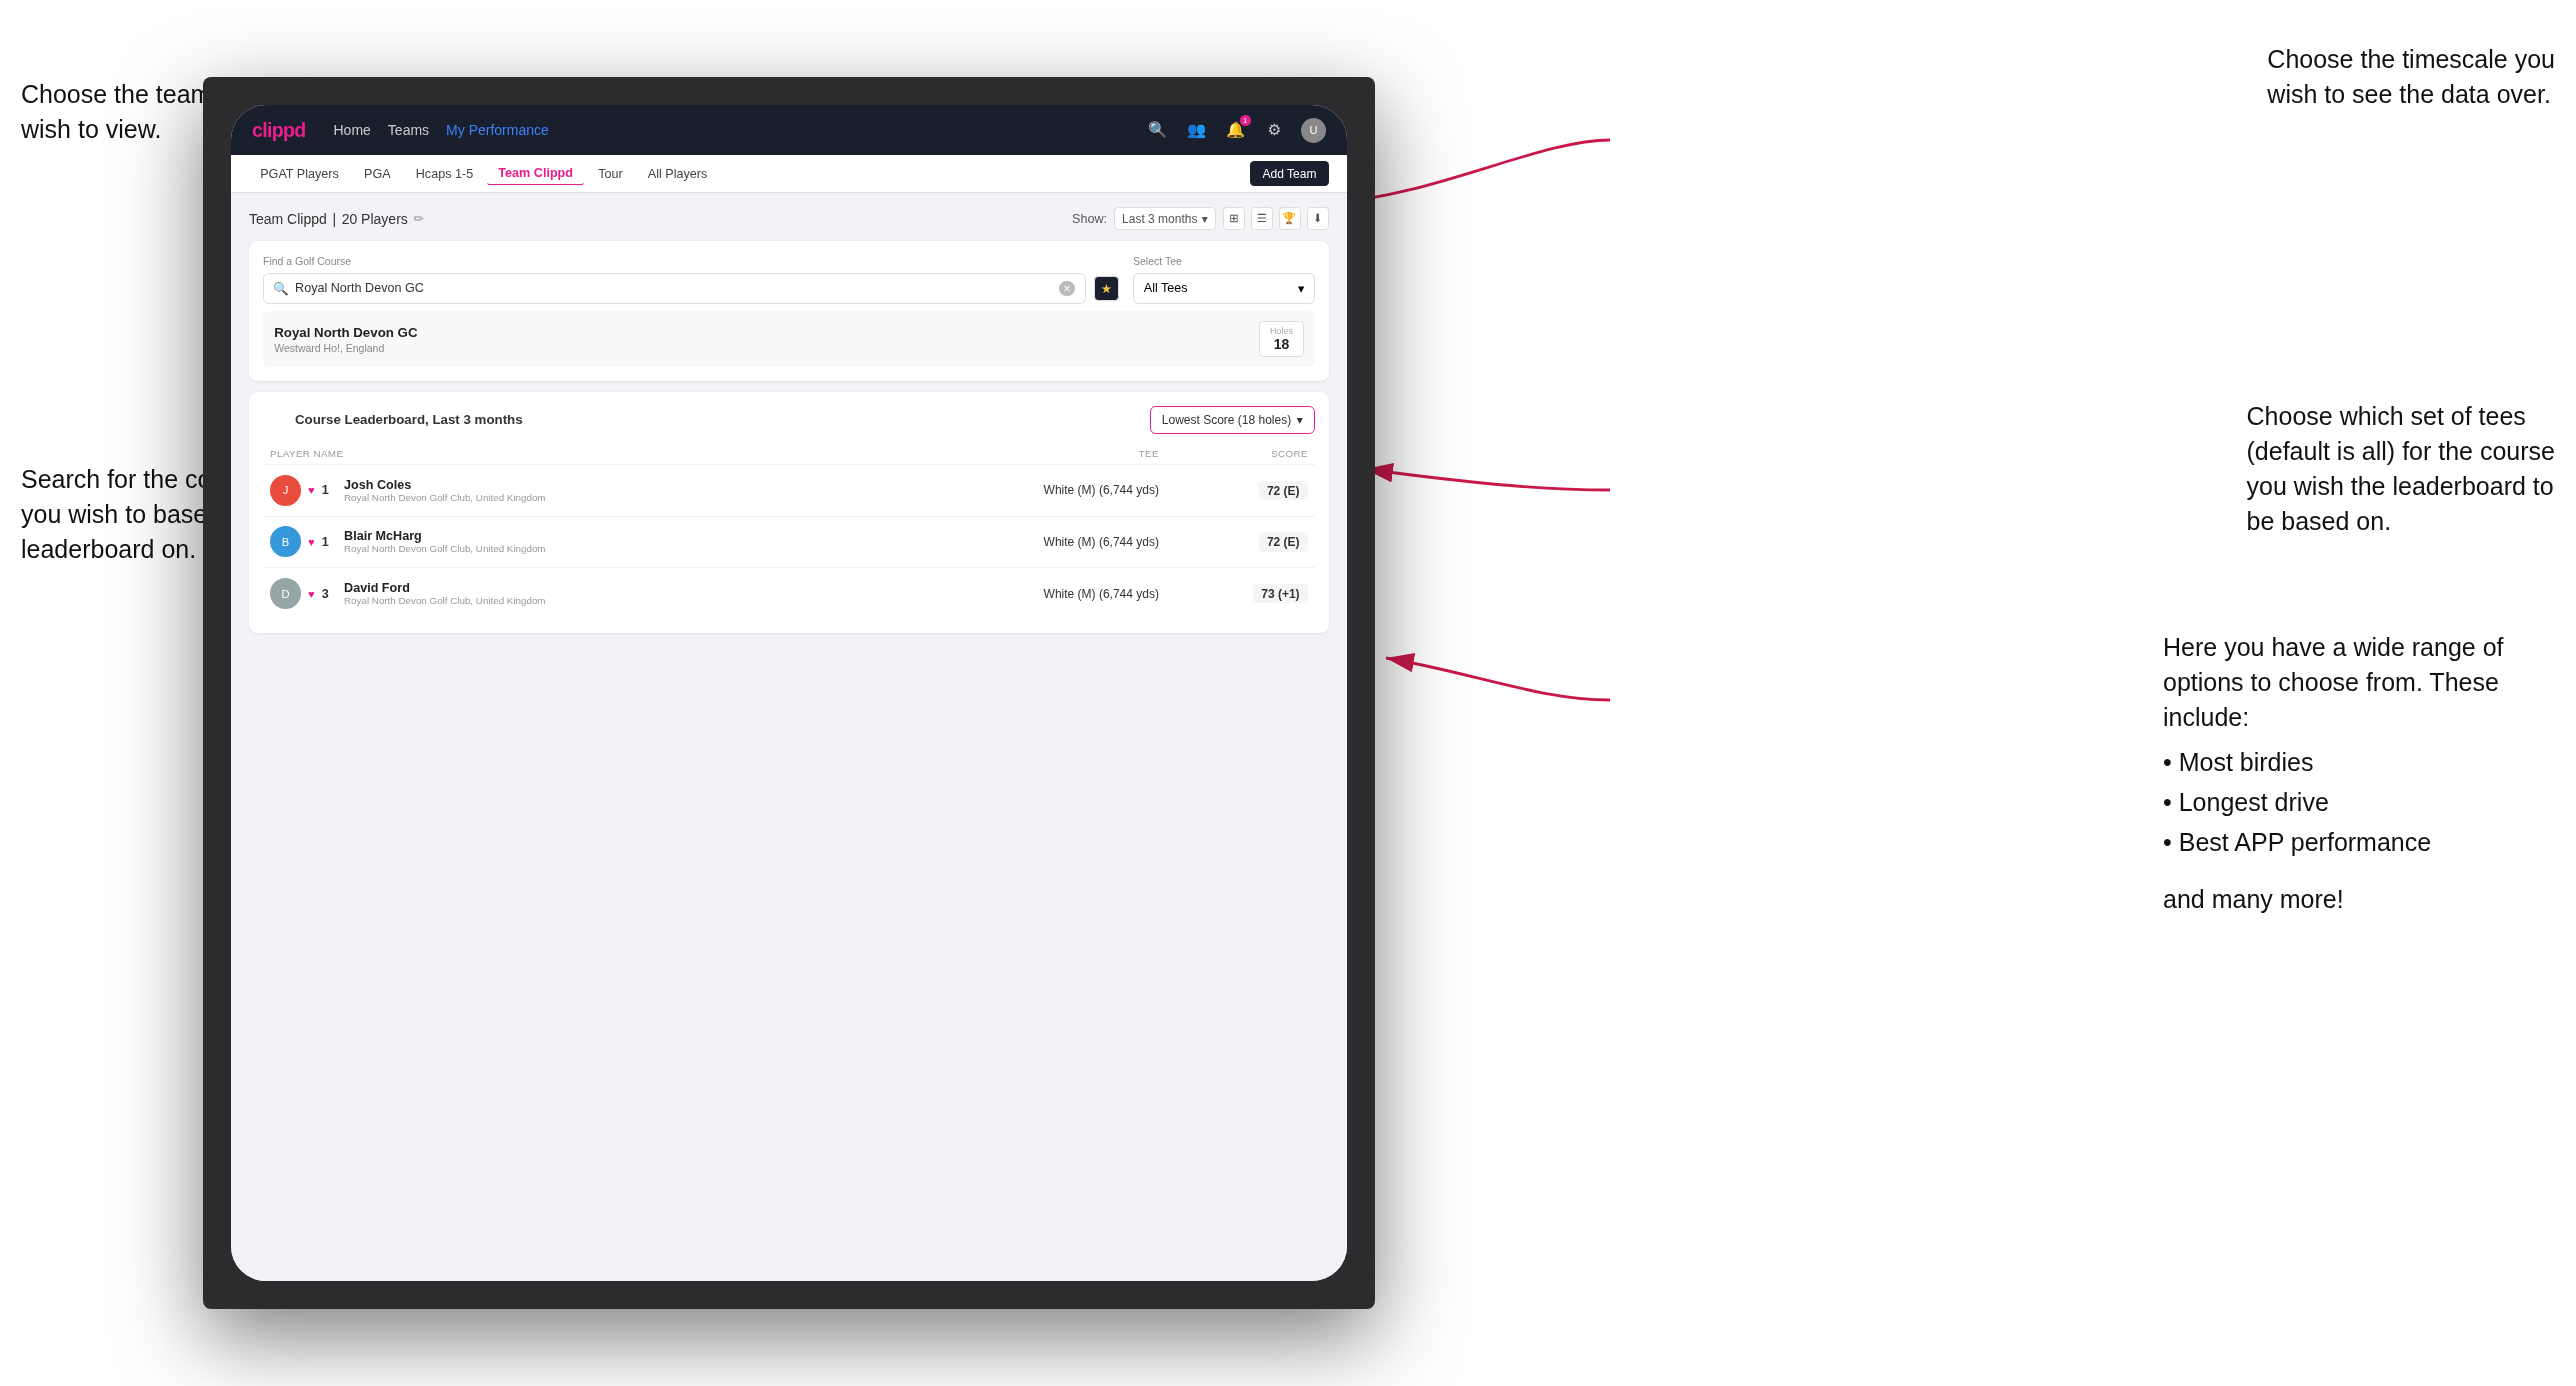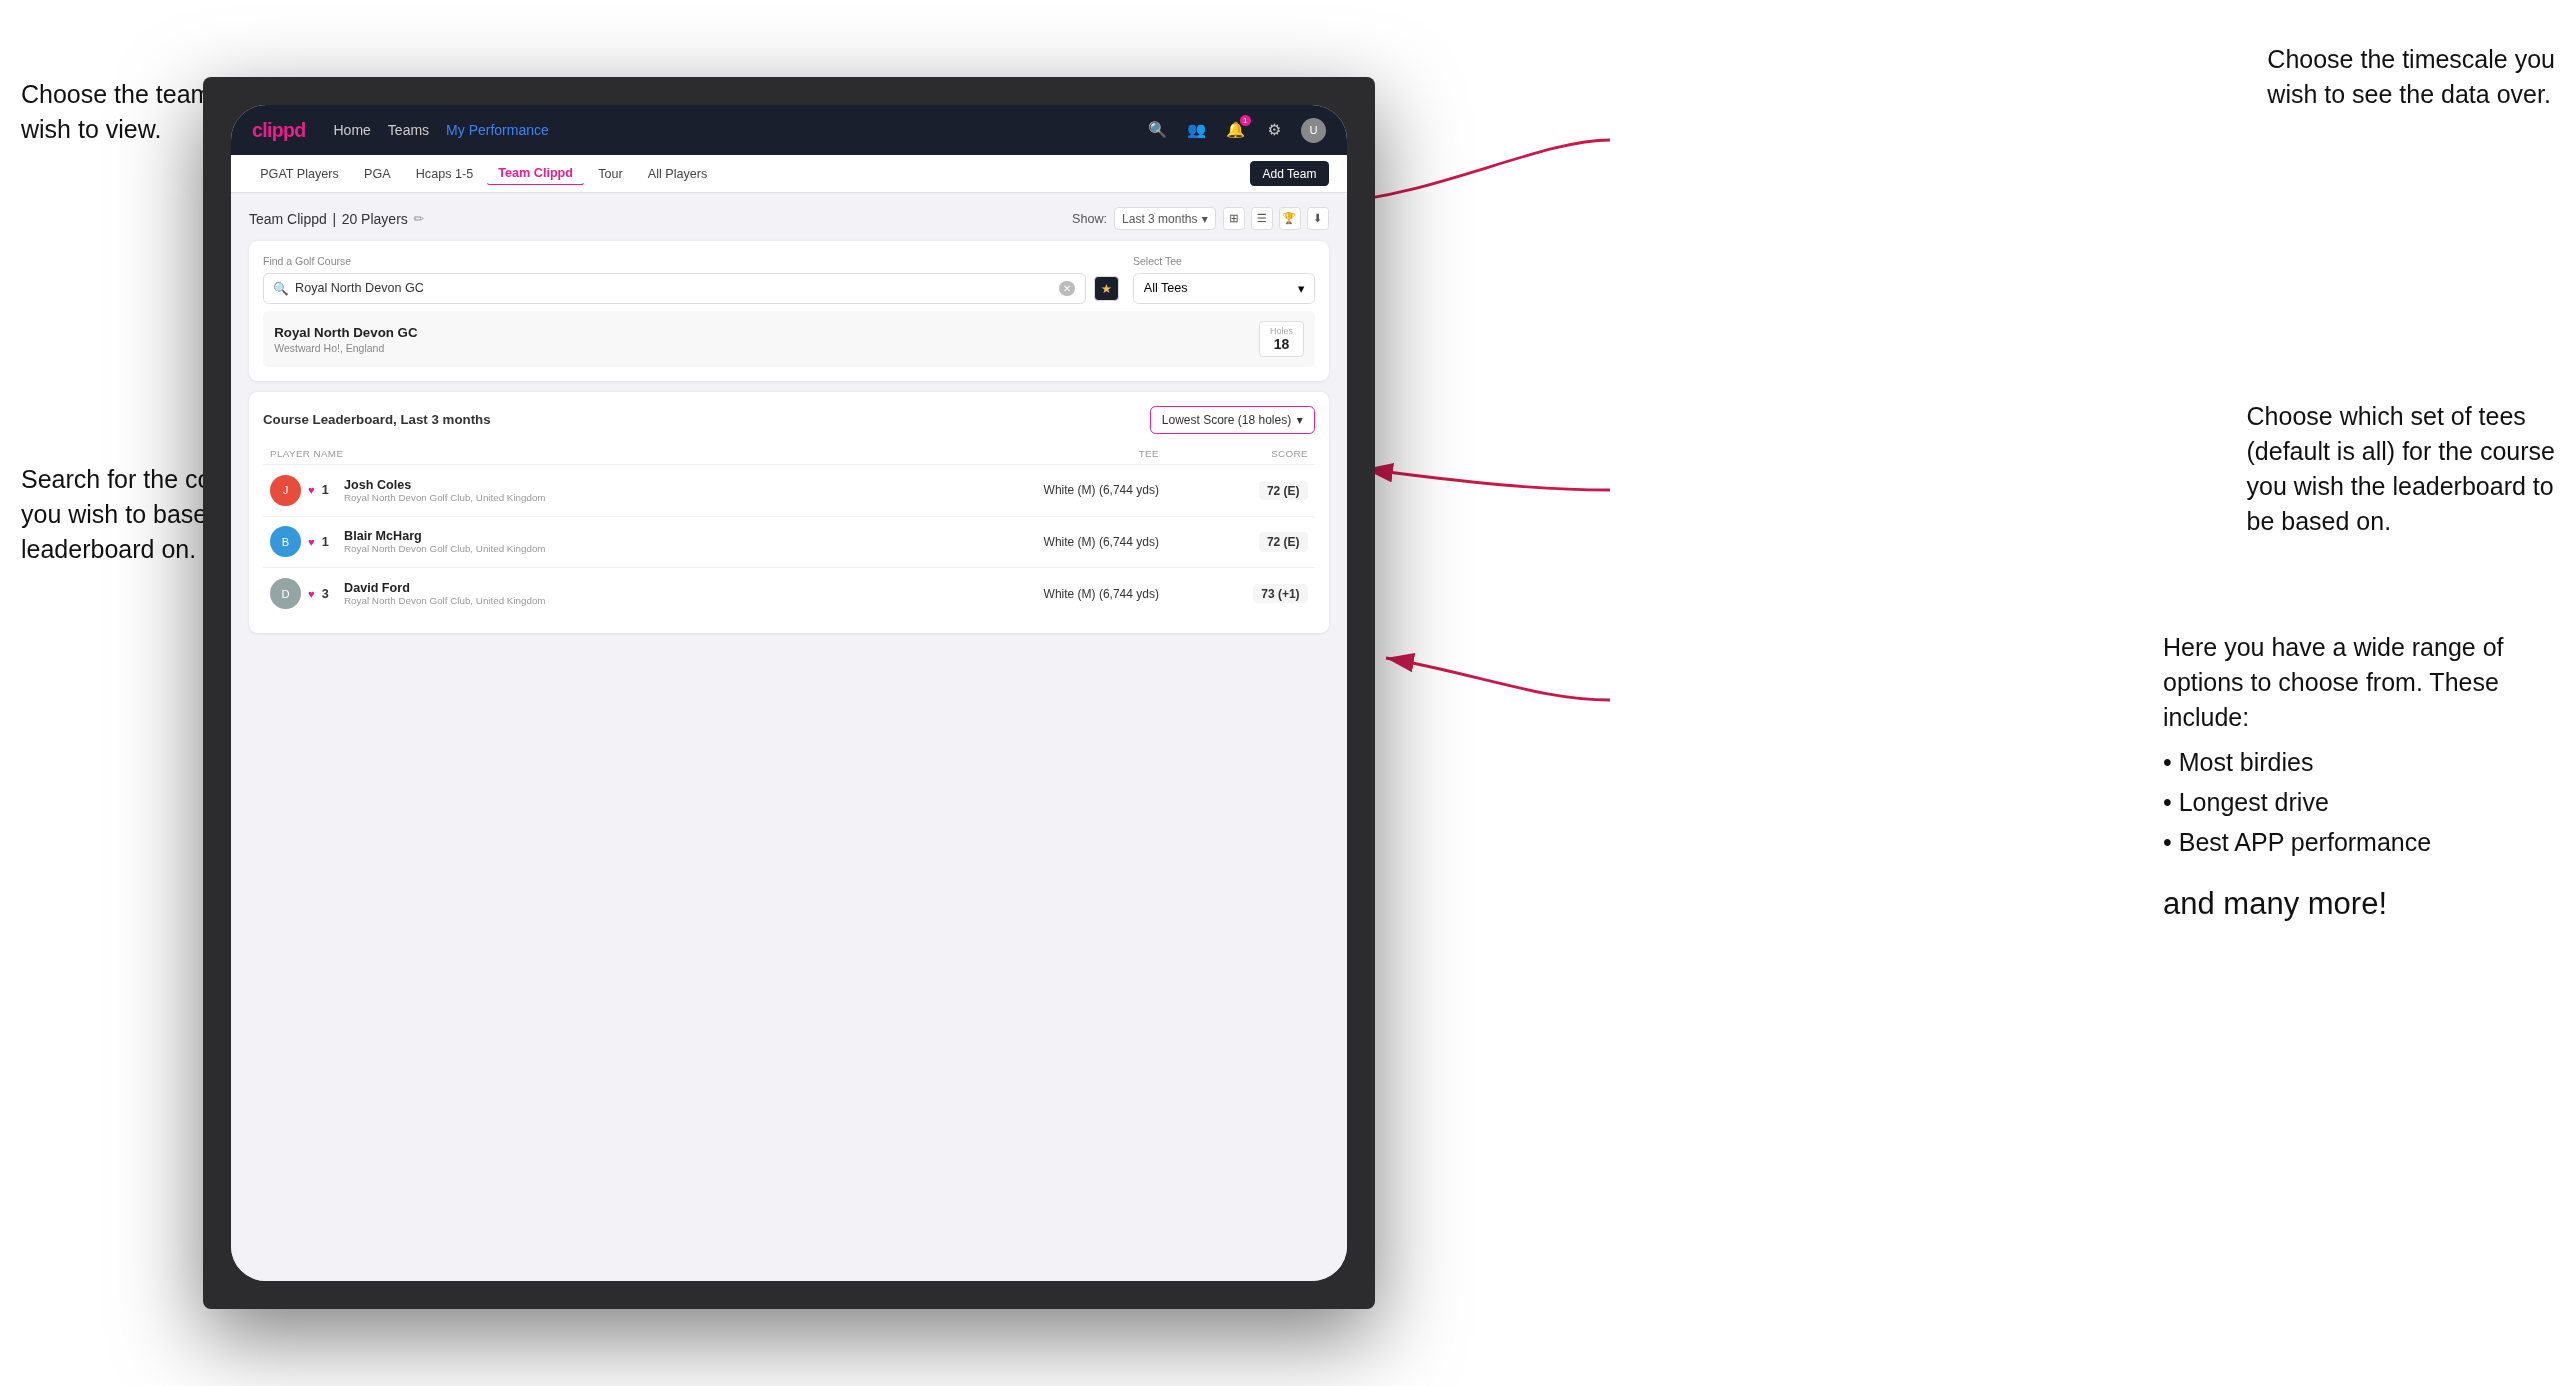--- a/index.html
+++ b/index.html
@@ -370,20 +370,21 @@
       display: flex;
       align-items: center;
       justify-content: space-between;
       margin-bottom: 8.4px;
     }
 
     .lb-title {
       font-size: 13.3px;
       font-weight: 600;
       color: #333;
+      margin-left: 32px;
     }
 
     .lb-dropdown {
       border: 1.4px solid #e91e8c;
       border-radius: 5.6px;
       padding: 5.6px 11.2px;
       font-size: 12px;
       display: flex;
       align-items: center;
       gap: 5.6px;
@@ -510,21 +511,21 @@
       color: #111;
       line-height: 1.6;
     }
 
     .bullet-list li::before {
       content: "• ";
       color: #111;
     }
 
     .and-more {
-      font-size: 31px;
+      font-size: 25px;
       color: #111;
       margin-top: 20px;
     }
   </style>
 </head>
 <body>
 
 <div class="annotation ann-top-left">
   <span>Choose the team you</span><br>
   <span>wish to view.</span>

